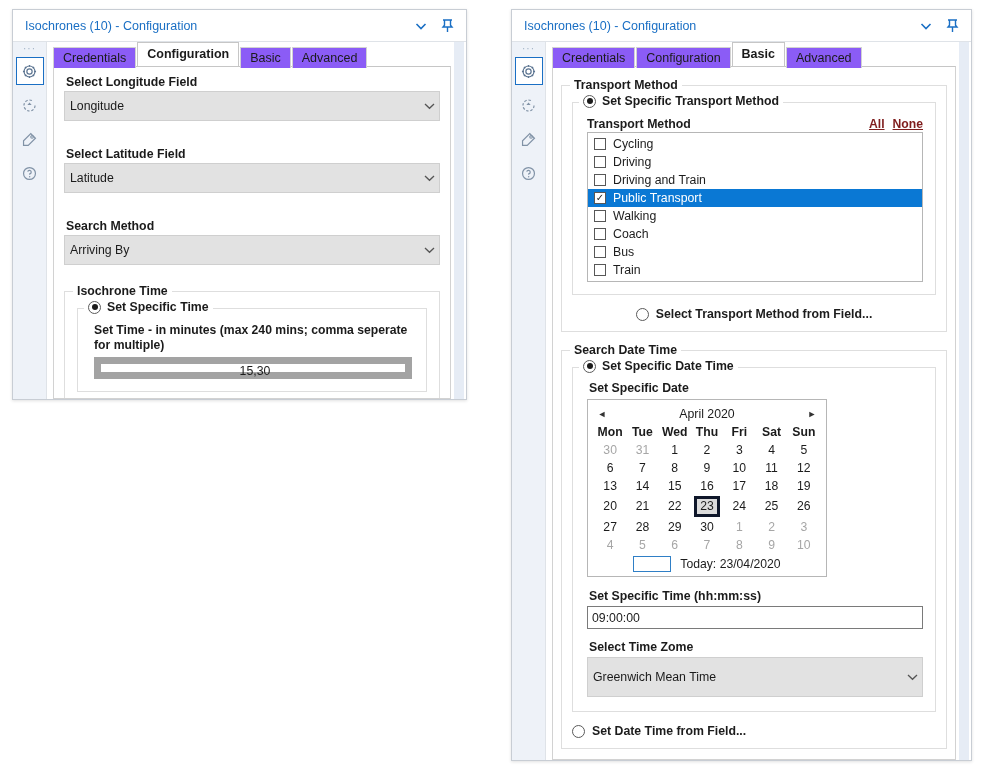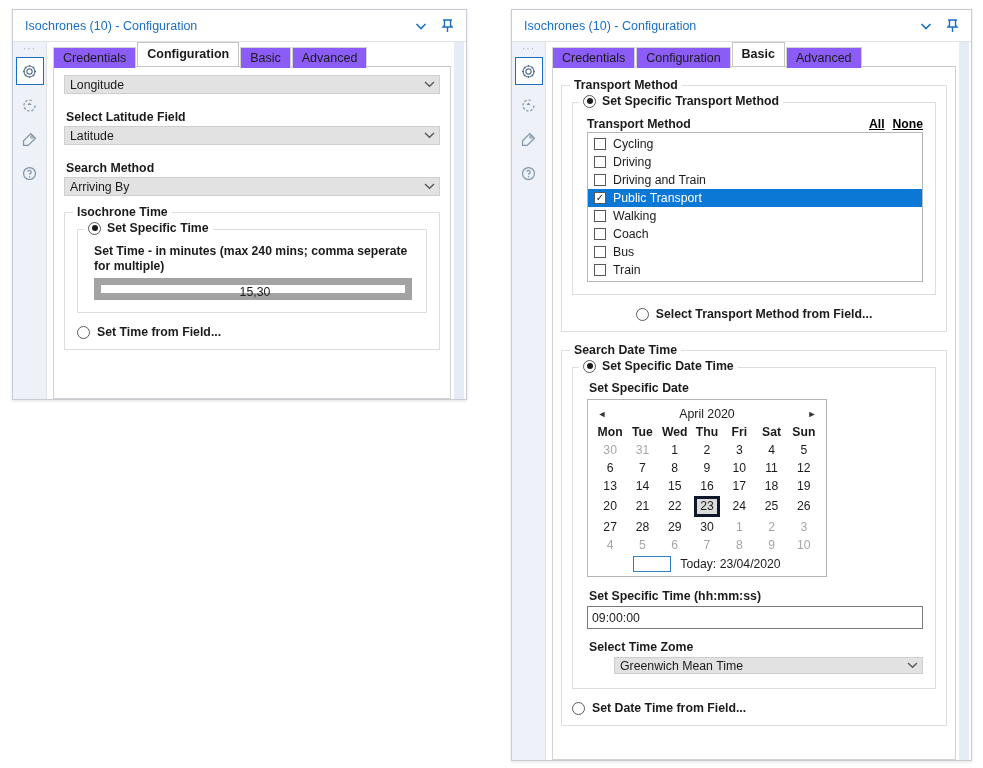--- a/index.html
+++ b/index.html
@@ -74,23 +74,23 @@
     border-left:1px solid #ffffff;position:relative;
   }
   .vscroll .thumb{
     position:absolute;left:2px;right:2px;top:0;bottom:0;
     background:#e6ecf5;
   }
 
   
   .flabel{font-size:12.3px;font-weight:bold;color:#1b1b1b;margin:0 0 2px 2px;}
   .combo{
-    height:19px;background:#e2e2e2;border:1px solid #cfcfcf;
+    height:30px;background:#e2e2e2;border:1px solid #cfcfcf;
     display:flex;align-items:center;box-sizing:border-box;
-    font-size:12.3px;color:#1b1b1b;padding-left:5px;margin-bottom:16px;
+    font-size:12.3px;color:#1b1b1b;padding-left:5px;margin-bottom:26px;
   }
   .combo .val{flex:1;white-space:nowrap;overflow:hidden;}
   .combo .chev{width:20px;text-align:center;color:#555;font-size:10px;}
 
   .txtinput{
     height:22px;background:#ffffff;border:1px solid #7a7a7a;
     display:flex;align-items:center;box-sizing:border-box;
     font-size:12.3px;color:#1b1b1b;padding-left:4px;
   }
   .txtinput.focused{border:7px solid #a3a3a3;flex-direction:column;}
@@ -122,21 +122,21 @@
 
   .radiorow{display:flex;align-items:center;gap:7px;margin-top:10px;}
   .radiorow .rl{font-size:12.3px;font-weight:bold;}
 
   .helptext{font-size:12.2px;font-weight:bold;color:#1b1b1b;line-height:15px;margin-bottom:4px;}
 
   
   .lbhead{display:flex;align-items:flex-end;margin-bottom:1px;}
   .lbhead .lbt{font-size:12.3px;font-weight:bold;flex:1;}
   .lbhead .lnk{
-    color:#000000;font-size:12.2px;font-weight:bold;text-decoration:underline;margin-left:8px;
+    color:#7f1d1d;font-size:12.2px;font-weight:bold;text-decoration:underline;margin-left:8px;
   }
   .listbox{border:1px solid #b6b6b6;background:#ffffff;box-sizing:border-box;padding:2px 0 2px 0;}
   .lrow{display:flex;align-items:center;height:18px;padding-left:6px;font-size:12.3px;box-sizing:border-box;}
   .lrow.sel{background:#0a78d4;color:#ffffff;}
   .cbx{
     width:12px;height:12px;border:1px solid #575757;background:#fff;box-sizing:border-box;
     margin-right:7px;flex:none;display:flex;align-items:center;justify-content:center;
     font-size:10px;color:#1b1b1b;line-height:1;
   }
 
@@ -208,20 +208,21 @@
       <div class="contentinner">
         <div class="tabs">
           <div class="tab">Credentials</div>
           <div class="tab sel">Configuration</div>
           <div class="tab">Basic</div>
           <div class="tab">Advanced</div>
         </div>
 
         <div class="pane">
 
+          <div class="flabel">Select Longitude Field</div>
           <div class="combo">
             <span class="val">Longitude</span>
             <span class="chev">
               <svg width="11" height="8" viewBox="0 0 11 8">
                   <path d="M1 2 L5.5 6.3 L10 2" fill="none" stroke="#555" stroke-width="1.3"></path>
                 </svg>
             </span>
           </div>
 
           <div class="flabel">Select Latitude Field</div>
@@ -491,21 +492,21 @@
                       <span>Today: 23/04/2020</span>
                     </div>
                   </div>
 
                   <div class="flabel" style="margin-top:12px;margin-bottom:3px;">Set Specific Time (hh:mm:ss)</div>
                   <div class="txtinput" style="height:23px;">
                     <span>09:00:00</span>
                   </div>
 
                   <div class="flabel" style="margin-top:11px;margin-bottom:3px;">Select Time Zome</div>
-                  <div class="combo" style="margin-bottom:2px;height:17px;margin-left:27px;">
+                  <div class="combo" style="margin-bottom:2px;height:40px;">
                     <span class="val">Greenwich Mean Time</span>
                     <span class="chev">
                       <svg width="11" height="8" viewBox="0 0 11 8">
                           <path d="M1 2 L5.5 6.3 L10 2" fill="none" stroke="#555" stroke-width="1.3"></path>
                         </svg>
                     </span>
                   </div>
 
                 </div>
               </div>

